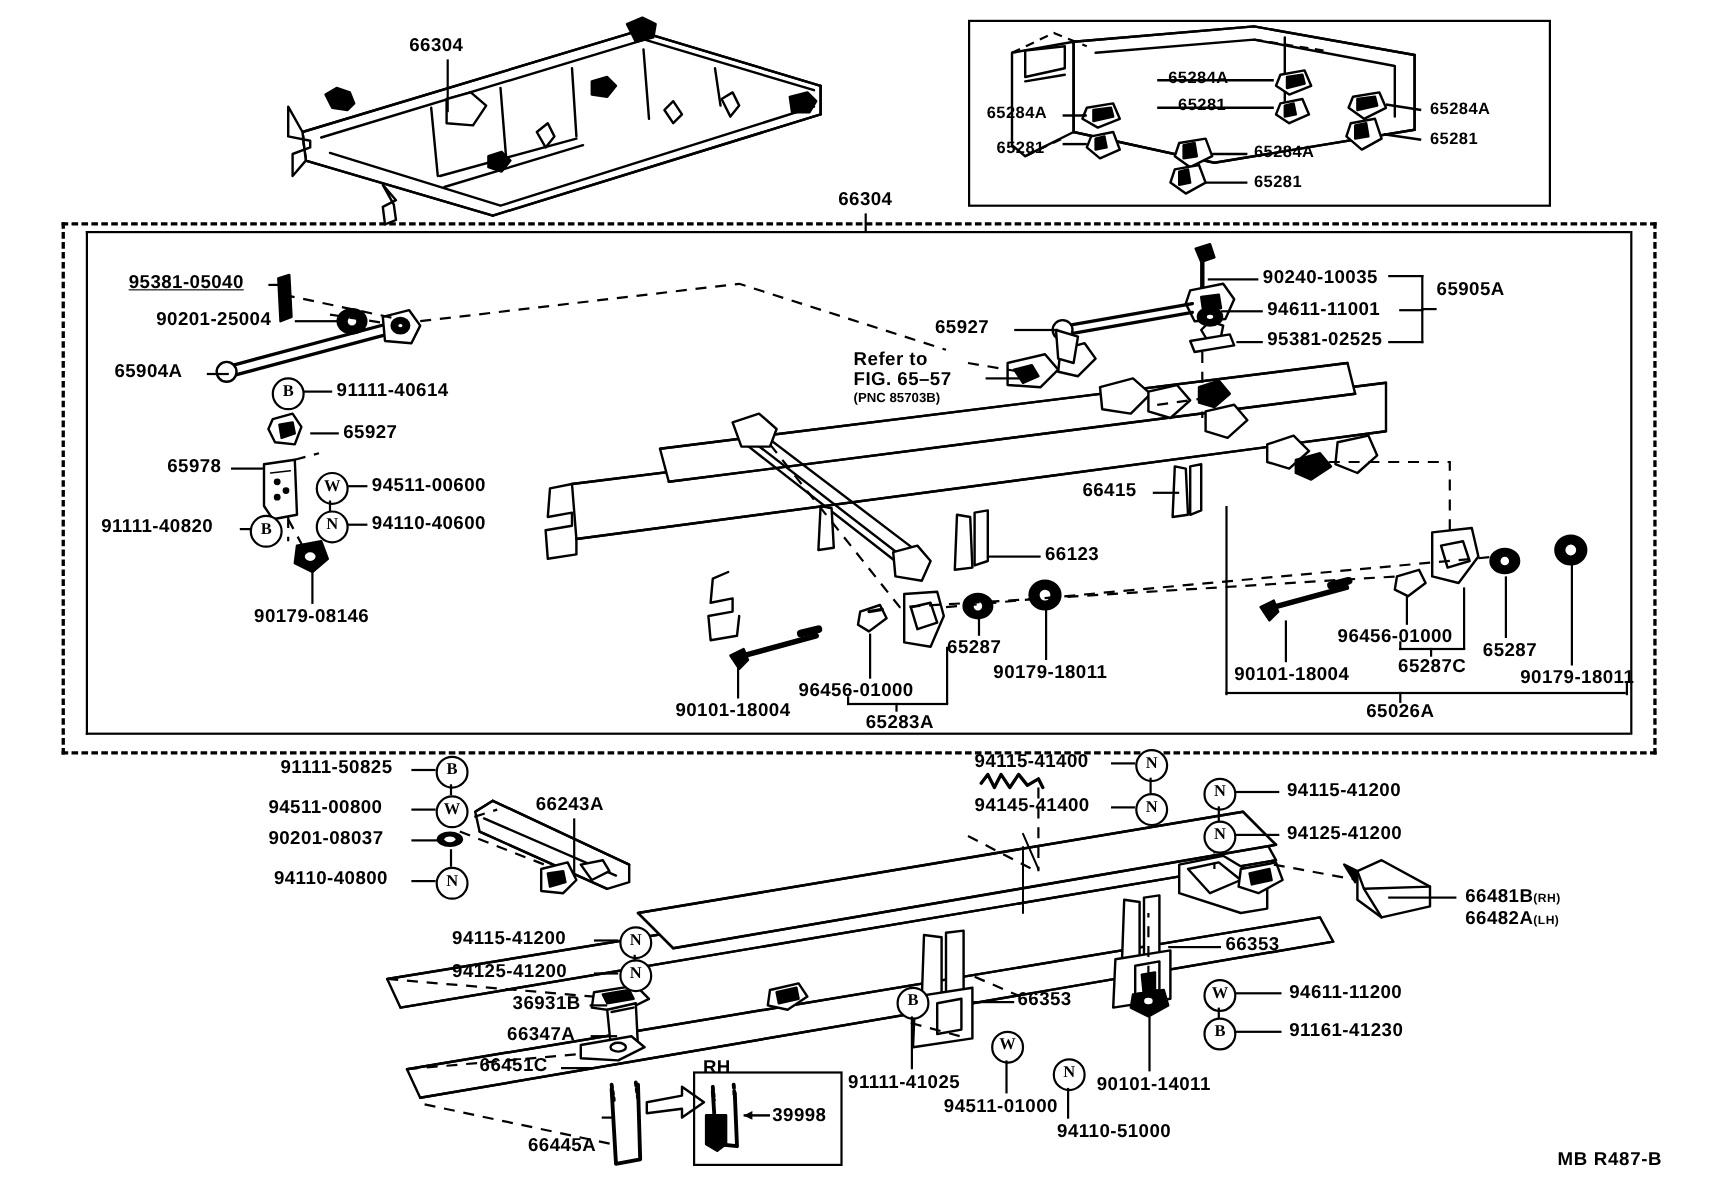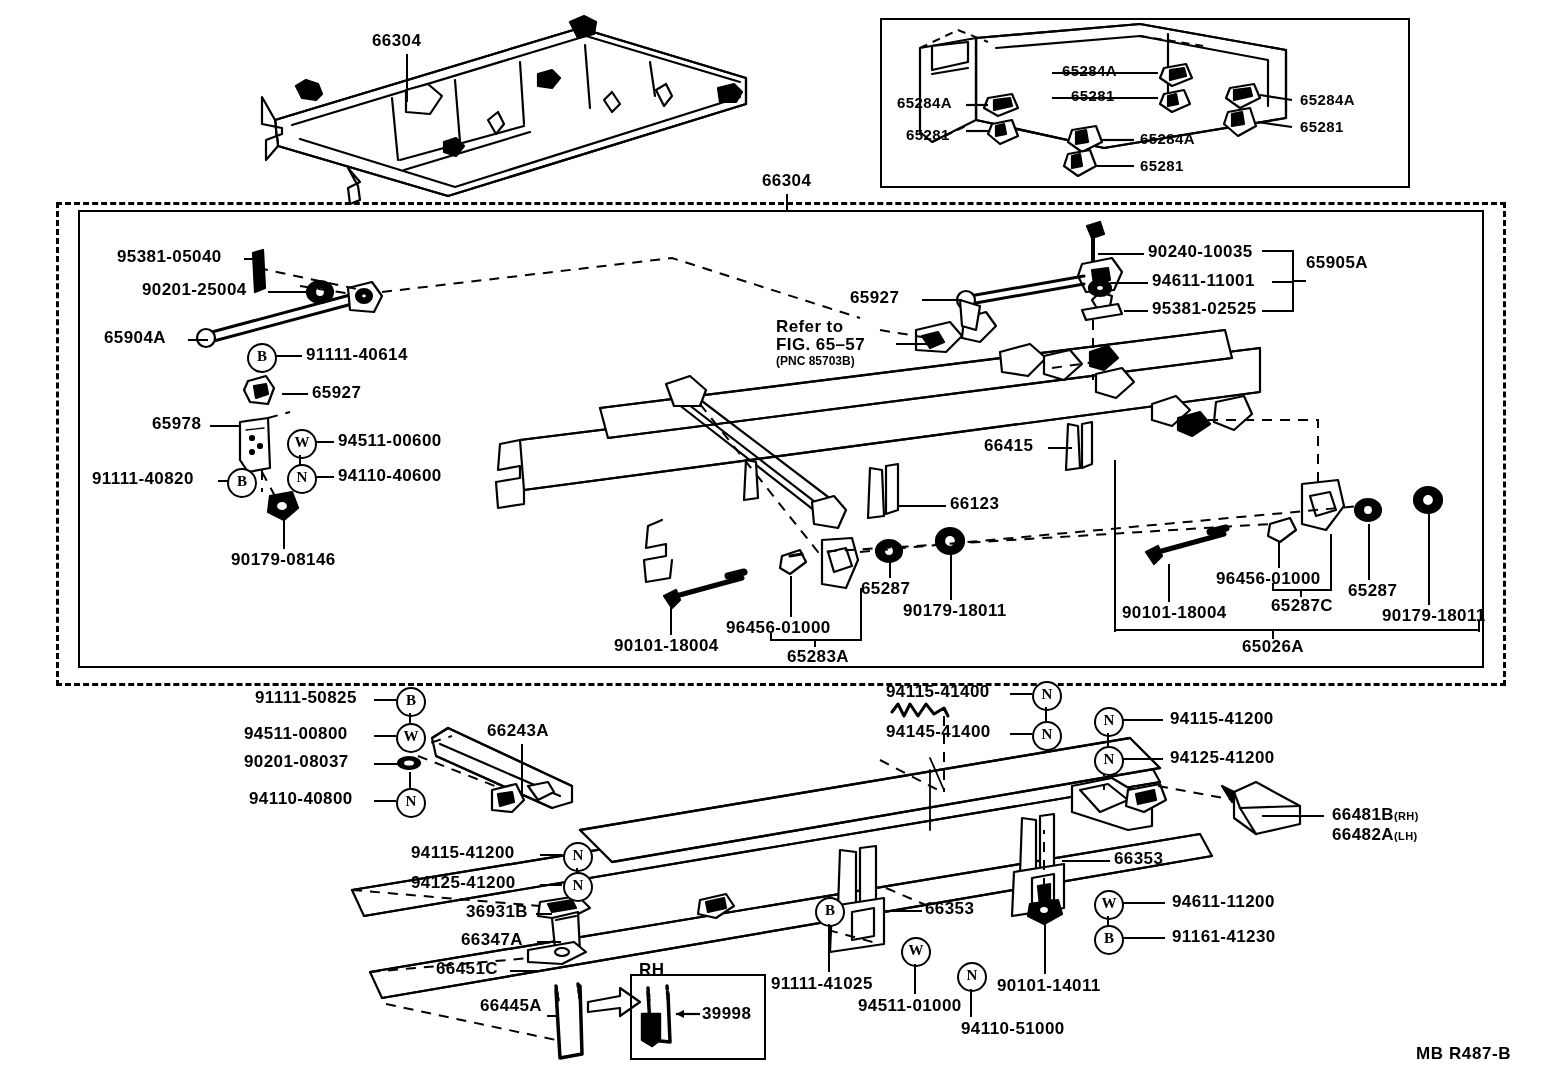--- a/index.html
+++ b/index.html
@@ -349,21 +349,21 @@
   <div class="lbl" style="left:762px;top:172px;">66304</div>
   <div class="ln vl" style="left:786px;top:194px;height:16px;"></div>
 
   <div class="dashbox" style="left:56px;top:202px;width:1444px;height:478px;"></div>
 
   <div class="ln hl" style="left:78px;top:210px;width:1404px;"></div>
   <div class="ln vl" style="left:78px;top:210px;height:458px;"></div>
   <div class="ln vl" style="left:1482px;top:210px;height:458px;"></div>
   <div class="ln hl" style="left:78px;top:666px;width:1404px;"></div>
 
-  <div class="lbl" style="left:117px;top:248px;">95381-05040</div>
+  <div class="lbl" style="left:117px;top:248px;text-decoration:underline;">95381-05040</div>
   <div class="ln hl" style="left:244px;top:258px;width:14px;"></div>
 
   <div class="lbl" style="left:142px;top:281px;">90201-25004</div>
   <div class="ln hl" style="left:268px;top:291px;width:40px;"></div>
 
   <div class="lbl" style="left:104px;top:329px;">65904A</div>
   <div class="ln hl" style="left:188px;top:339px;width:20px;"></div>
 
   <div class="circ" style="left:247px;top:343px;">B</div>
   <div class="ln hl" style="left:276px;top:355px;width:26px;"></div>
@@ -498,21 +498,21 @@
 
   <div class="lbl" style="left:466px;top:903px;">36931B</div>
   <div class="ln hl" style="left:536px;top:913px;width:16px;"></div>
 
   <div class="lbl" style="left:461px;top:931px;">66347A</div>
   <div class="ln hl" style="left:537px;top:941px;width:24px;"></div>
 
   <div class="lbl" style="left:436px;top:960px;">66451C</div>
   <div class="ln hl" style="left:510px;top:970px;width:28px;"></div>
 
-  <div class="lbl" style="left:480px;top:997px;">66445A</div>
+  <div class="lbl" style="left:480px;top:1032px;">66445A</div>
   <div class="ln hl" style="left:547px;top:1015px;width:10px;"></div>
 
   <div class="lbl" style="left:886px;top:683px;">94115-41400</div>
   <div class="ln hl" style="left:1010px;top:693px;width:22px;"></div>
   <div class="circ" style="left:1032px;top:681px;">N</div>
 
   <div class="lbl" style="left:886px;top:723px;">94145-41400</div>
   <div class="ln hl" style="left:1010px;top:733px;width:22px;"></div>
   <div class="circ" style="left:1032px;top:721px;">N</div>
   <div class="ln vl" style="left:1045px;top:707px;height:14px;"></div>

